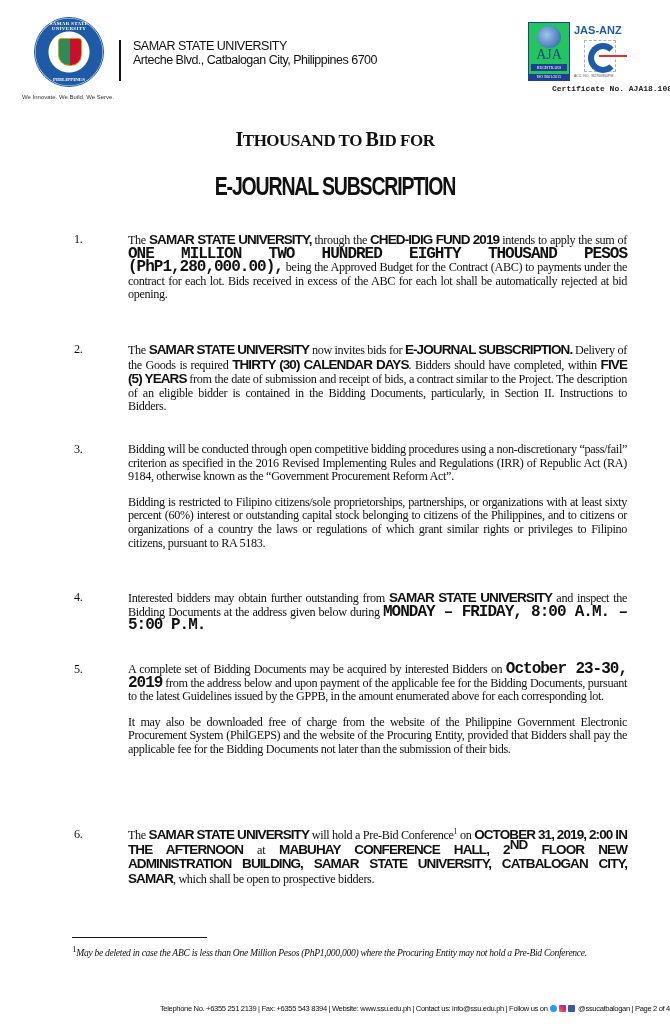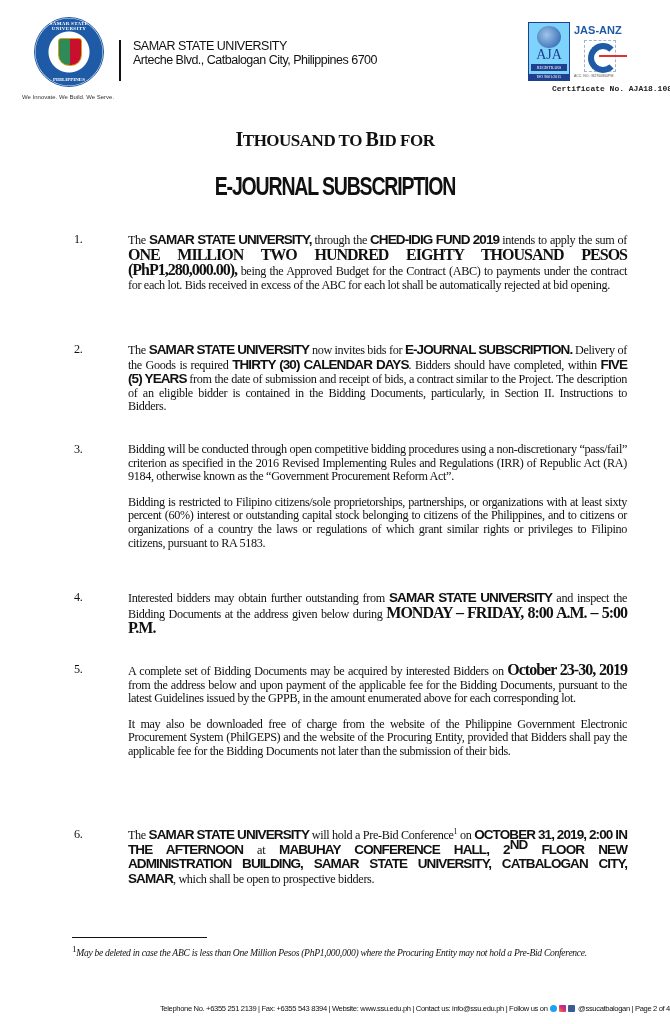--- a/index.html
+++ b/index.html
@@ -13,21 +13,21 @@
           background: linear-gradient(90deg, #2e8b57 0 50%, #c8102e 50% 100%); border: 1px solid #d4a017; }
   .seal .ring-text { position: absolute; left: 0; top: 3px; width: 68px; text-align: center; font-family: "Liberation Serif", serif;
           font-size: 5px; color: #fff; font-weight: bold; letter-spacing: .3px; }
   .seal .ring-bottom { position: absolute; left: 0; bottom: 4px; width: 68px; text-align: center; font-size: 5px; color: #fff; font-weight: bold; }
   .tagline { position: absolute; left: 22px; top: 94px; font-family: "Liberation Sans", sans-serif; font-size: 6px; color: #333; }
   .vbar { position: absolute; left: 119px; top: 40px; width: 2px; height: 41px; background: #111; }
   .org { position: absolute; left: 133px; top: 40px; font-family: "Liberation Sans", sans-serif; font-size: 12.5px; line-height: 13.5px; color: #111; letter-spacing: -0.5px; }
   .org .l1 { font-weight: normal; }
   .org .l3 { font-weight: bold; }
   .cert { position: absolute; left: 528px; top: 22px; width: 130px; height: 80px; }
-  .aja { position: absolute; left: 0; top: 0; width: 40px; height: 57px; border: 1px solid #1f3f8f; background: #7dd3fc; }
+  .aja { position: absolute; left: 0; top: 0; width: 40px; height: 57px; border: 1px solid #1f3f8f; background: #22c55e; }
   .aja .globe { position: absolute; left: 8px; top: 3px; width: 24px; height: 22px; border-radius: 50%; background: radial-gradient(circle at 40% 40%, #9fc4ea, #1f5aa6); }
   .aja .txt { position: absolute; left: 0; top: 24px; width: 40px; text-align: center; font-size: 14px; color: #1f3f8f; font-family: "Liberation Serif", serif; }
   .aja .reg { position: absolute; left: 2px; top: 41px; width: 36px; height: 7px; background: #1f3f8f; color: #fff; font-size: 4px; text-align: center; line-height: 7px; }
   .aja .iso { position: absolute; left: 0; top: 51px; width: 40px; height: 6px; background: #1f3f8f; color: #fff; font-size: 4px; text-align: center; line-height: 6px; }
   .jas { position: absolute; left: 46px; top: 2px; font-family: "Liberation Sans", sans-serif; font-weight: bold; font-size: 11px; color: #1f5aa6; }
   .cmark { position: absolute; left: 56px; top: 18px; width: 30px; height: 30px; border: 1px dashed #9fb3d4; }
   .cmark .c { position: absolute; left: 3px; top: 2px; width: 18px; height: 18px; border: 6px solid #1f5aa6; border-right-color: transparent; border-radius: 50%; }
   .cmark .line { position: absolute; left: 14px; top: 14px; width: 28px; height: 2px; background: #e03030; }
   .accno { position: absolute; left: 46px; top: 52px; font-size: 3.5px; color: #555; font-family: "Liberation Sans", sans-serif; }
   .certno { position: absolute; left: 24px; top: 62px; font-family: Liberation Mono, monospace; font-weight: bold; font-size: 8px; color: #222; white-space: nowrap; }
@@ -36,21 +36,21 @@
   .title1 { position: absolute; left: 0; width: 670px; top: 128px; text-align: center; font-family: "Liberation Serif", serif; font-weight: bold; font-size: 17px; letter-spacing: -0.5px; }
   .title1 .big { font-size: 20px; }
   .title2 { position: absolute; left: 0; width: 670px; top: 172px; text-align: center; font-family: "Liberation Sans", sans-serif; font-weight: bold; font-size: 25px; letter-spacing: -1.5px; transform: scaleX(0.78); }
 
   
   .item { position: absolute; left: 74px; width: 553px; font-family: "Liberation Serif", serif; font-size: 12.2px; line-height: 13.6px; text-align: justify; letter-spacing: -0.35px; }
   .item .num { position: absolute; left: 0; top: 0; width: 30px; }
   .item .txt { margin-left: 54px; }
   .item p { margin: 0 0 12px 0; }
   .b { font-family: "Liberation Sans", sans-serif; font-weight: bold; letter-spacing: -0.9px; font-size: 13.5px; }
-  .bb { font-family: Liberation Serif, serif; font-weight: bold; letter-spacing: -1px; font-size: 16px; }
+  .bb { font-family: Liberation Mono, monospace; font-weight: bold; letter-spacing: -1px; font-size: 16px; }
   sup { font-size: 8px; line-height: 0; }
 
   .fnline { position: absolute; left: 72px; top: 937px; width: 135px; height: 1px; background: #111; }
   .footnote { position: absolute; left: 72px; top: 947px; width: 560px; font-family: Liberation Serif, serif; font-style: italic; font-size: 9.6px; line-height: 12px; letter-spacing: -0.3px; }
   .footnote sup { font-size: 9px; font-style: normal; }
   .footer { position: absolute; left: 0; width: 670px; top: 1004px; text-align: right; font-family: "Liberation Sans", sans-serif; font-size: 7.6px; letter-spacing: -0.35px; color: #111; }
   .ic { display: inline-block; width: 7px; height: 7px; vertical-align: -1px; border-radius: 1px; margin: 0 1px; }
   .ic.tw { background: #1da1f2; border-radius: 50%; }
   .ic.ig { background: linear-gradient(45deg, #f58529, #dd2a7b, #8134af); }
   .ic.fb { background: #3b5998; }

